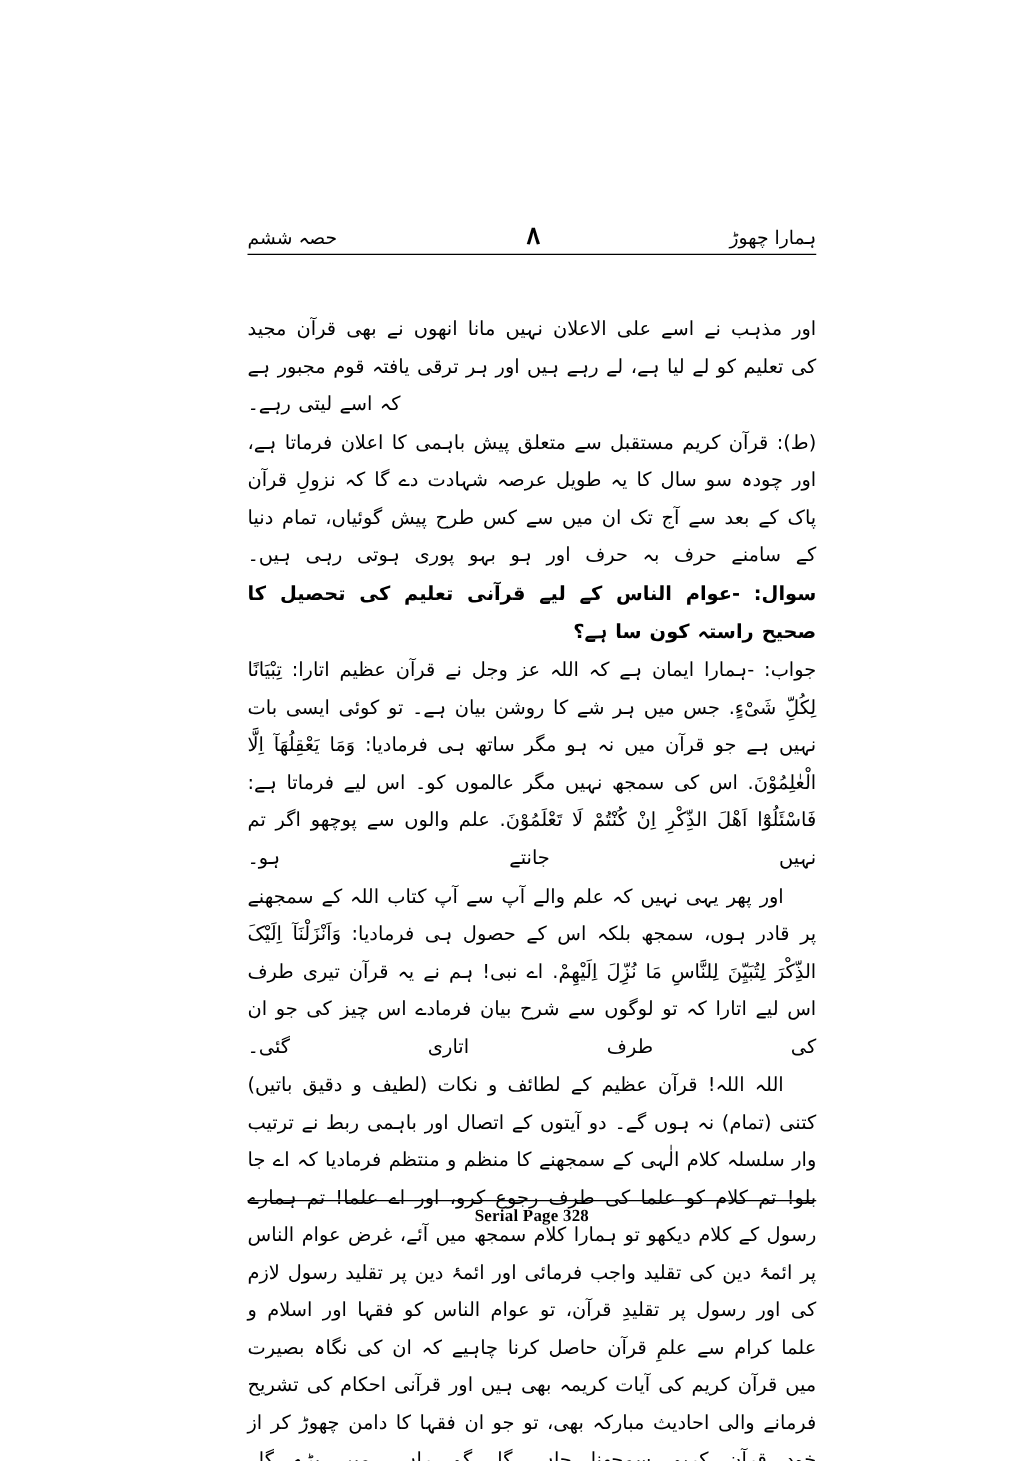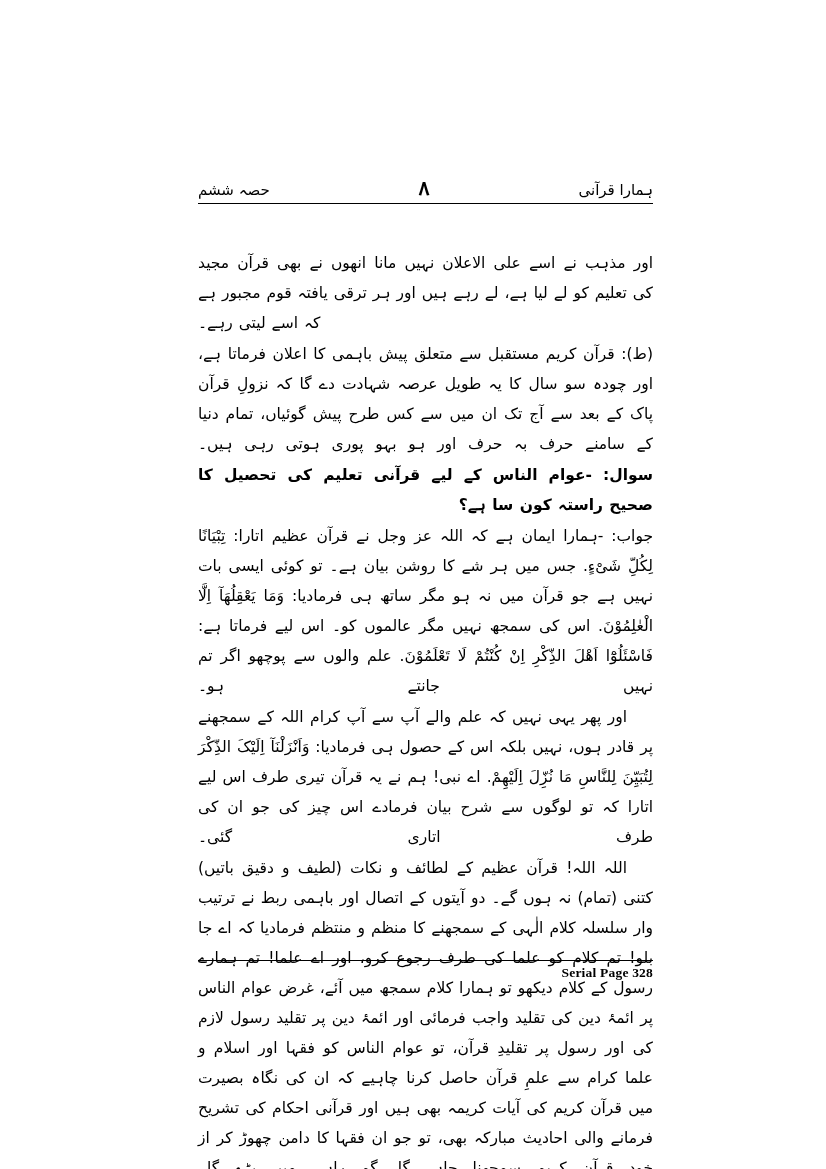--- a/index.html
+++ b/index.html
@@ -83,46 +83,46 @@
     direction: ltr;
   }
   .footer-rule {
     border-top: 1.3px solid #000;
     margin-bottom: 4px;
   }
   .footer-text {
     font-size: 13.5px;
     font-family: "Liberation Serif", "DejaVu Serif", serif;
     font-weight: bold;
-    text-align: right;
+    text-align: center;
     letter-spacing: 0.2px;
   }
 </style>
 </head>
 <body>
 
 <div class="page">
 
   <div class="content">
 
     <div class="header">
-      <span class="header-right">ہمارا قرآنی</span>
+      <span class="header-right">ہمارا چھوڑ</span>
       <span class="header-center">۸</span>
       <span class="header-left">حصہ ششم</span>
     </div>
 
     <p class="para last-left">اور مذہب نے اسے علی الاعلان نہیں مانا انھوں نے بھی قرآن مجید کی تعلیم کو لے لیا ہے، لے رہے ہیں اور ہر ترقی یافتہ قوم مجبور ہے کہ اسے لیتی رہے۔</p>
 
     <p class="para">(ط): قرآن کریم مستقبل سے متعلق پیش باہمی کا اعلان فرماتا ہے، اور چودہ سو سال کا یہ طویل عرصہ شہادت دے گا کہ نزولِ قرآن پاک کے بعد سے آج تک ان میں سے کس طرح پیش گوئیاں، تمام دنیا کے سامنے حرف بہ حرف اور ہو بہو پوری ہوتی رہی ہیں۔</p>
 
     <p class="para last-right">سوال: -عوام الناس کے لیے قرآنی تعلیم کی تحصیل کا صحیح راستہ کون سا ہے؟</p>
 
     <p class="para">جواب: -ہمارا ایمان ہے کہ اللہ عز وجل نے قرآن عظیم اتارا: تِبْیَانًا لِکُلِّ شَیْءٍ. جس میں ہر شے کا روشن بیان ہے۔ تو کوئی ایسی بات نہیں ہے جو قرآن میں نہ ہو مگر ساتھ ہی فرمادیا: وَمَا یَعْقِلُھَآ اِلَّا الْعٰلِمُوْنَ. اس کی سمجھ نہیں مگر عالموں کو۔ اس لیے فرماتا ہے: فَاسْئَلُوْٓا اَھْلَ الذِّکْرِ اِنْ کُنْتُمْ لَا تَعْلَمُوْنَ. علم والوں سے پوچھو اگر تم نہیں جانتے ہو۔</p>
 
-    <p class="para indent">اور پھر یہی نہیں کہ علم والے آپ سے آپ کرام اللہ کے سمجھنے پر قادر ہوں، نہیں بلکہ اس کے حصول ہی فرمادیا: وَاَنْزَلْنَآ اِلَیْکَ الذِّکْرَ لِتُبَیِّنَ لِلنَّاسِ مَا نُزِّلَ اِلَیْھِمْ. اے نبی! ہم نے یہ قرآن تیری طرف اس لیے اتارا کہ تو لوگوں سے شرح بیان فرمادے اس چیز کی جو ان کی طرف اتاری گئی۔</p>
+    <p class="para indent">اور پھر یہی نہیں کہ علم والے آپ سے آپ کتاب اللہ کے سمجھنے پر قادر ہوں، سمجھ بلکہ اس کے حصول ہی فرمادیا: وَاَنْزَلْنَآ اِلَیْکَ الذِّکْرَ لِتُبَیِّنَ لِلنَّاسِ مَا نُزِّلَ اِلَیْھِمْ. اے نبی! ہم نے یہ قرآن تیری طرف اس لیے اتارا کہ تو لوگوں سے شرح بیان فرمادے اس چیز کی جو ان کی طرف اتاری گئی۔</p>
 
     <p class="para indent">اللہ اللہ! قرآن عظیم کے لطائف و نکات (لطیف و دقیق باتیں) کتنی (تمام) نہ ہوں گے۔ دو آیتوں کے اتصال اور باہمی ربط نے ترتیب وار سلسلہ کلام الٰہی کے سمجھنے کا منظم و منتظم فرمادیا کہ اے جا بلو! تم کلام کو علما کی طرف رجوع کرو، اور اے علما! تم ہمارے رسول کے کلام دیکھو تو ہمارا کلام سمجھ میں آئے، غرض عوام الناس پر ائمۂ دین کی تقلید واجب فرمائی اور ائمۂ دین پر تقلید رسول لازم کی اور رسول پر تقلیدِ قرآن، تو عوام الناس کو فقہا اور اسلام و علما کرام سے علمِ قرآن حاصل کرنا چاہیے کہ ان کی نگاہ بصیرت میں قرآن کریم کی آیات کریمہ بھی ہیں اور قرآنی احکام کی تشریح فرمانے والی احادیث مبارکہ بھی، تو جو ان فقہا کا دامن چھوڑ کر از خود قرآن کریم سمجھنا چاہے گا، گم راہی میں پڑے گا۔</p>
 
   </div>
 
   <div class="footer">
     <div class="footer-rule"></div>
     <div class="footer-text">Serial Page  328</div>
   </div>
 

